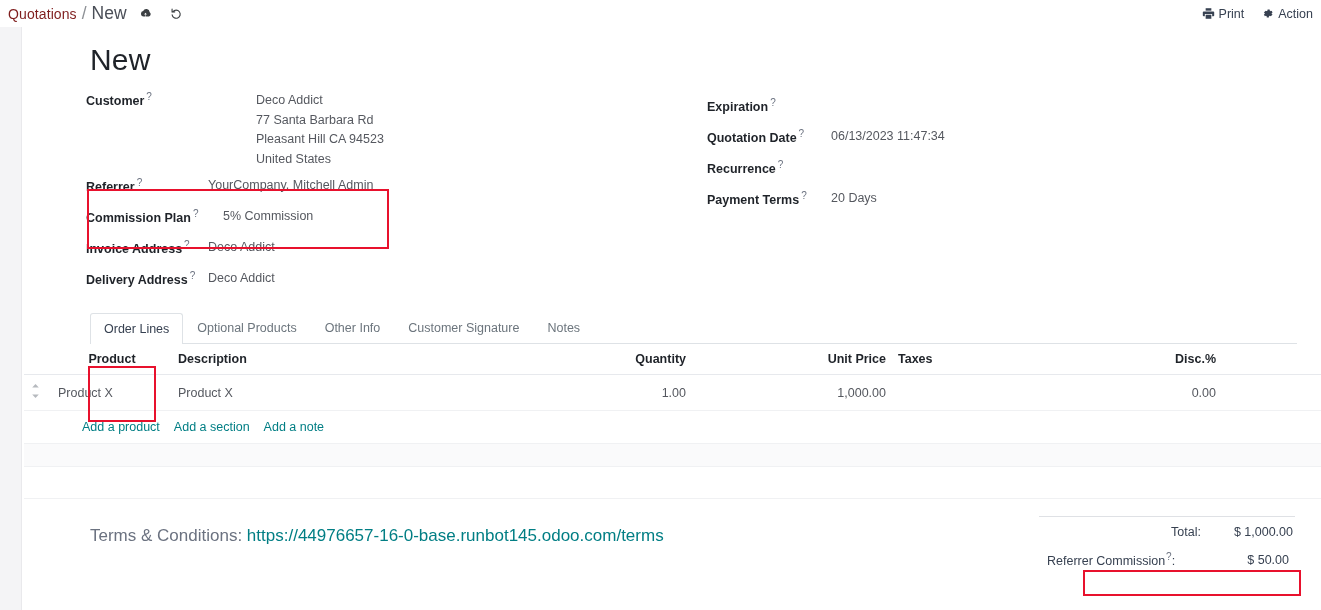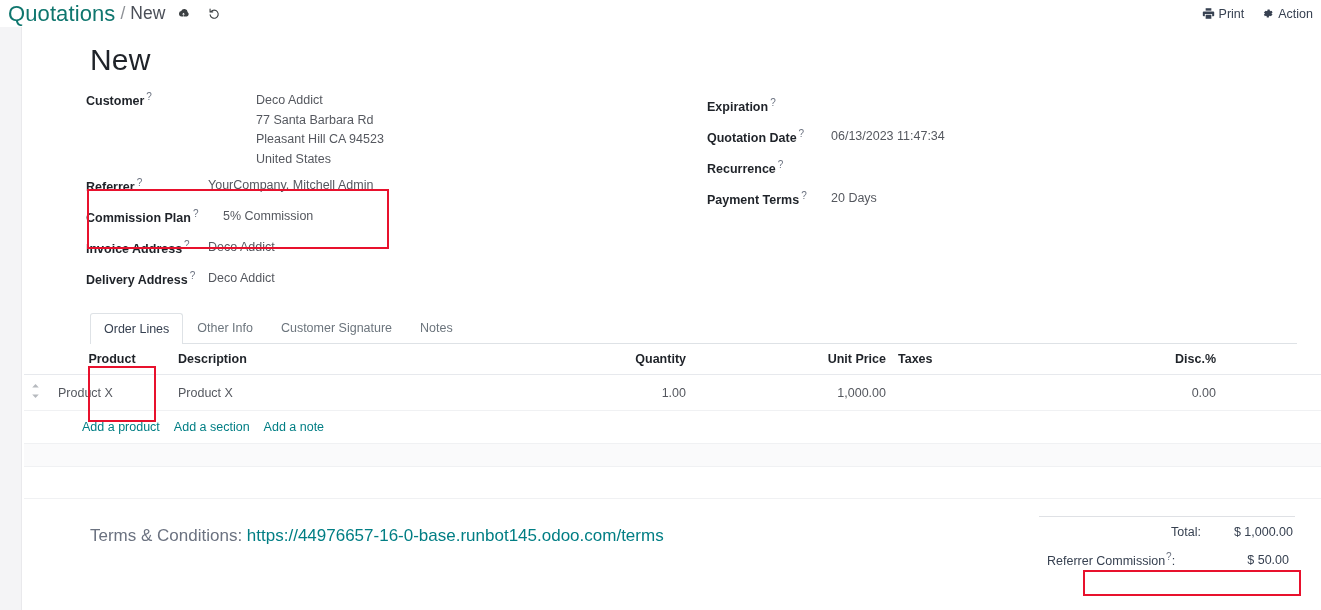--- a/index.html
+++ b/index.html
@@ -13,21 +13,21 @@
   #app { position: relative; width: 1321px; height: 610px; background: #ffffff; }
 
   
   .cp-bar {
     position: absolute; left: 0; top: 0; width: 1321px; height: 27px;
     background: #ffffff;
     display: flex; align-items: center;
   }
   .breadcrumb { display: flex; align-items: center; padding-left: 8px; }
   .bc-root {
-    font-size: 22px; color: #0f766e; letter-spacing: .1px;
+    font-size: 14px; color: #7f1d1d; letter-spacing: .1px;
     cursor: pointer;
   }
   .bc-sep { font-size: 17.5px; color: #8e9196; margin: 0 5px; }
   .bc-current { font-size: 17.5px; color: #4b4f58; }
   .bc-actions { display: flex; align-items: center; margin-left: 11px; gap: 16px; }
   .icon-btn {
     display: inline-flex; align-items: center; justify-content: center;
     color: #3c4043; cursor: pointer; line-height: 0;
   }
   .cp-right {
@@ -300,20 +300,21 @@
               </div>
               <div class="fvalue">20 Days</div>
             </div>
 
           </div>
         </div>
 
         <div class="notebook">
           <div class="tabs">
             <div class="tab active">Order Lines</div>
+            <div class="tab">Optional Products</div>
             <div class="tab">Other Info</div>
             <div class="tab">Customer Signature</div>
             <div class="tab">Notes</div>
           </div>
         </div>
 
         <div class="lines">
           <table class="o-list">
             <thead>
               <tr>

